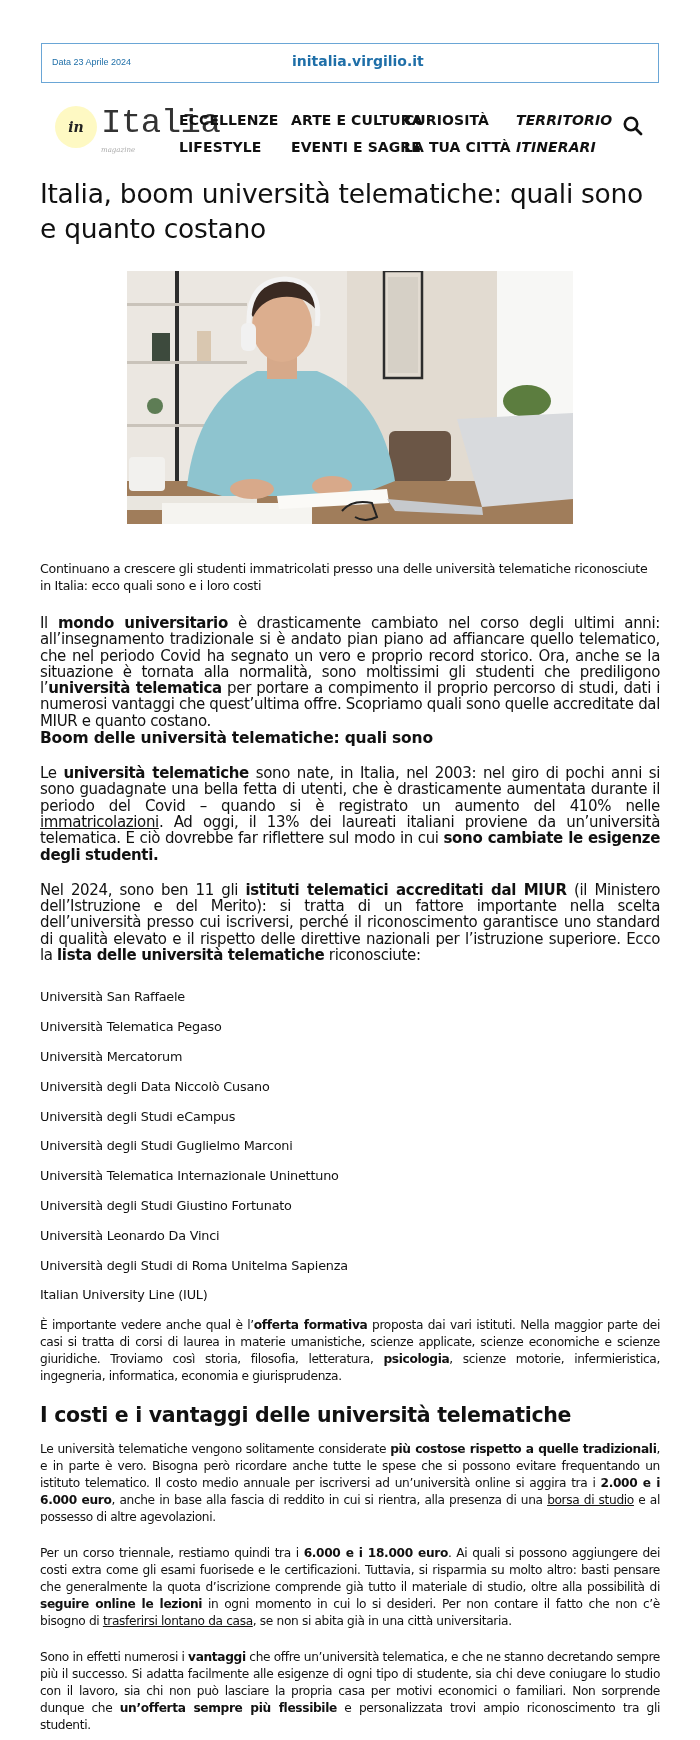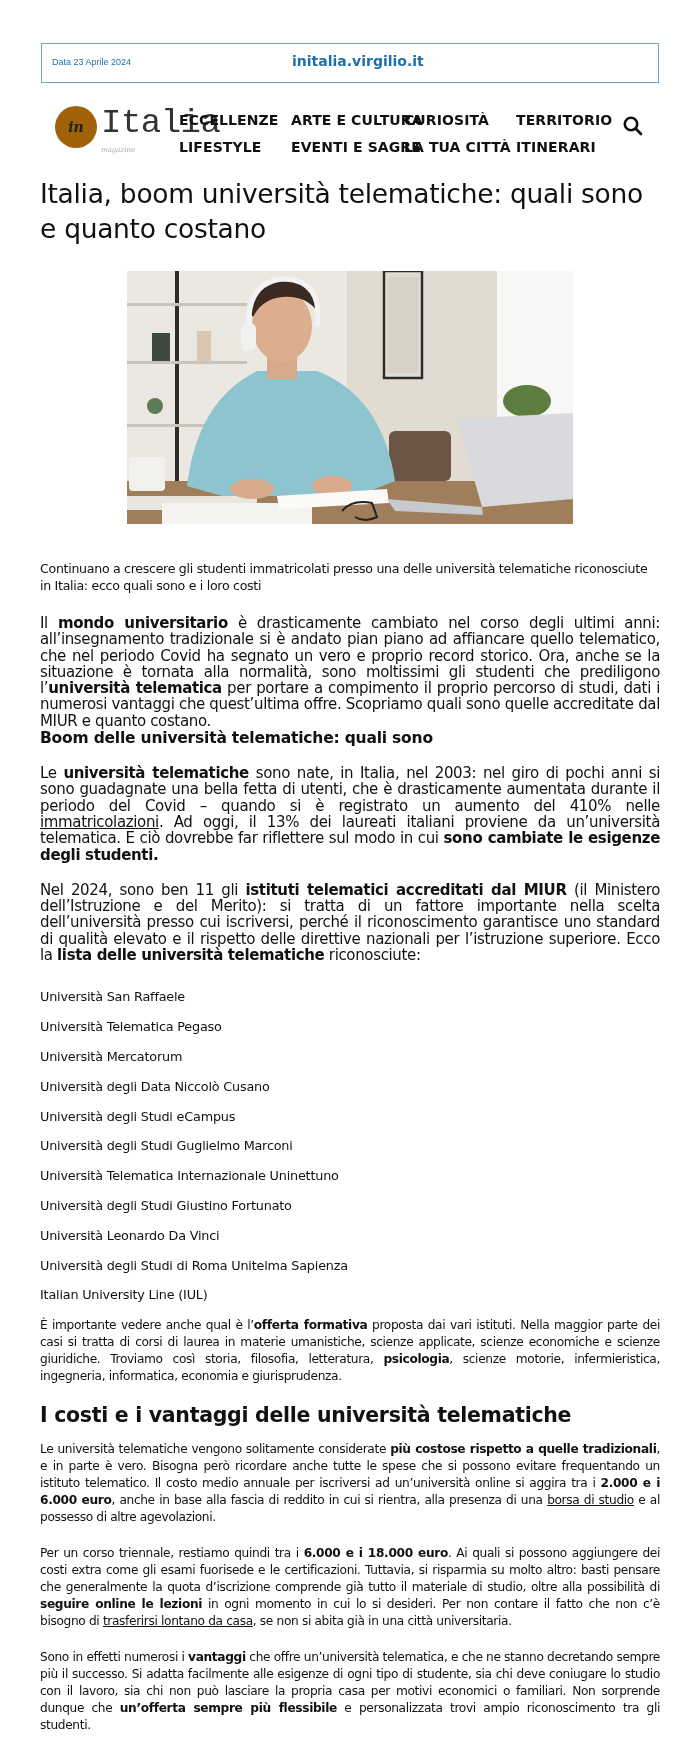--- a/index.html
+++ b/index.html
@@ -15,21 +15,21 @@
   }
   .source-site {
     position: absolute; left: 250px; top: 9px; font-size: 14px; font-weight: bold; color: #1f6fa8;
     font-family: "DejaVu Sans", sans-serif;
   }
 
   .masthead { position: absolute; left: 0; top: 98px; width: 700px; height: 60px; }
   .logo { position: absolute; left: 55px; top: 8px; width: 120px; height: 50px; }
   .logo-circle {
     position: absolute; left: 0; top: 0; width: 42px; height: 42px; border-radius: 50%;
-    background: #a16207; display: flex; align-items: center; justify-content: center;
+    background: #fef9c3; display: flex; align-items: center; justify-content: center;
   }
   .logo-in { font-family: "DejaVu Serif", serif; font-style: italic; font-weight: bold; font-size: 14px; color: #222; }
   .logo-text {
     position: absolute; left: 46px; top: -2px; font-family: Liberation Mono, monospace;
     font-size: 34px; font-weight: normal; color: #333; letter-spacing: -0.5px;
   }
   .logo-sub {
     position: absolute; left: 46px; top: 40px; font-family: "DejaVu Serif", serif; font-style: italic;
     font-size: 7px; color: #aaa;
   }
@@ -83,21 +83,21 @@
     <span class="nav-item">LIFESTYLE</span>
   </div>
   <div class="nav-col" style="left:291px;">
     <span class="nav-item">ARTE E CULTURA</span>
     <span class="nav-item">EVENTI E SAGRE</span>
   </div>
   <div class="nav-col" style="left:404px;">
     <span class="nav-item">CURIOSITÀ</span>
     <span class="nav-item">LA TUA CITTÀ</span>
   </div>
-  <div class="nav-col" style="left:516px;">
+  <div class="nav-col" style="left:516px;font-style:italic;">
     <span class="nav-item">TERRITORIO</span>
     <span class="nav-item">ITINERARI</span>
   </div>
 
   <div class="search-btn">
     <svg width="22" height="22" viewBox="0 0 22 22">
       <circle cx="9" cy="9" r="6.2" fill="none" stroke="#111" stroke-width="2.6"></circle>
       <line x1="13.5" y1="13.5" x2="19" y2="19" stroke="#111" stroke-width="2.8" stroke-linecap="round"></line>
     </svg>
   </div>

